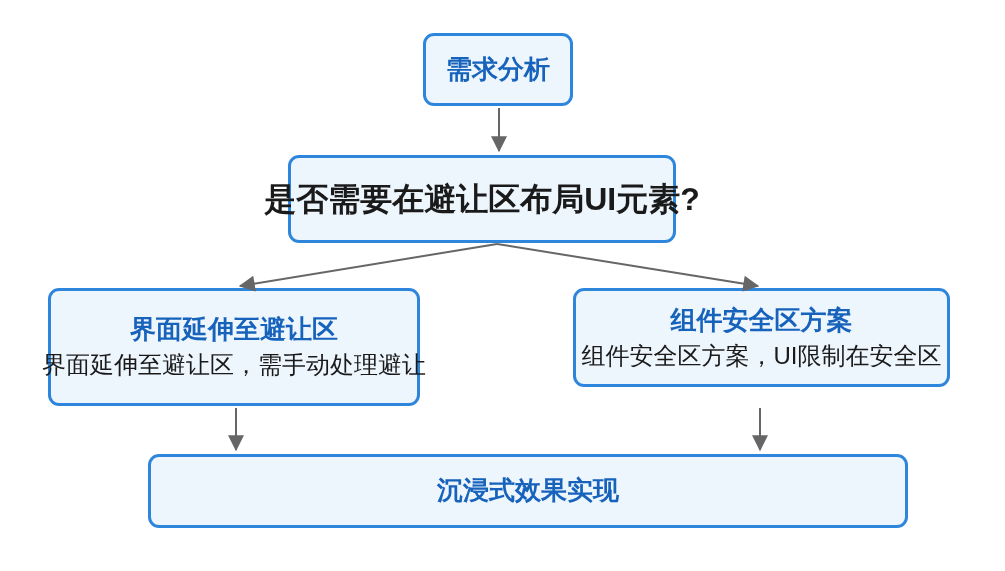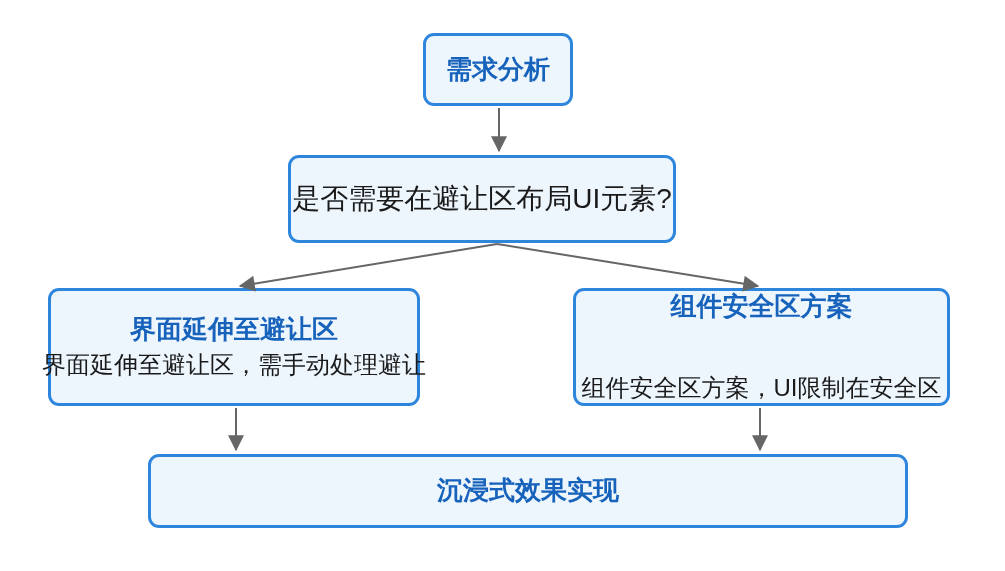--- a/index.html
+++ b/index.html
@@ -49,40 +49,40 @@
     z-index: 1;
   }
   .node-title {
     font-weight: bold;
     font-size: 26px;
     line-height: 1.2;
     color: var(--title-text);
     white-space: nowrap;
   }
   .node-question {
-    font-weight: normal;
-    font-size: 28px;
+    font-weight: bold;
+    font-size: 32px;
     line-height: 1.2;
     color: var(--body-text);
     white-space: nowrap;
   }
   .node-subtitle {
     font-weight: normal;
     font-size: 24px;
     line-height: 1.2;
     color: var(--body-text);
     white-space: nowrap;
     margin-top: 6px;
   }
 
   
   #node-requirements { left: 423px; top: 33px;  width: 150px; height: 73px; }
   #node-decision     { left: 288px; top: 155px; width: 388px; height: 88px; }
   #node-fullscreen   { left: 48px;  top: 288px; width: 372px; height: 118px; }
-  #node-safearea     { left: 573px; top: 288px; width: 377px; height: 118px; justify-content: space-between; }
+  #node-safearea     { left: 573px; top: 288px; width: 377px; height: 99px; }
   #node-immersive    { left: 120px; top: 454px; width: 760px; height: 74px; margin-left: 28px; }
 </style>
 </head>
 <body>
 
 <div class="canvas">
 
   <svg class="edges-layer" viewBox="0 0 1005 571" xmlns="http://www.w3.org/2000/svg">
     <defs>
       <marker id="arrow" viewBox="0 0 10 10" refX="9.2" refY="5" markerWidth="19" markerHeight="16" markerUnits="userSpaceOnUse" orient="auto">

